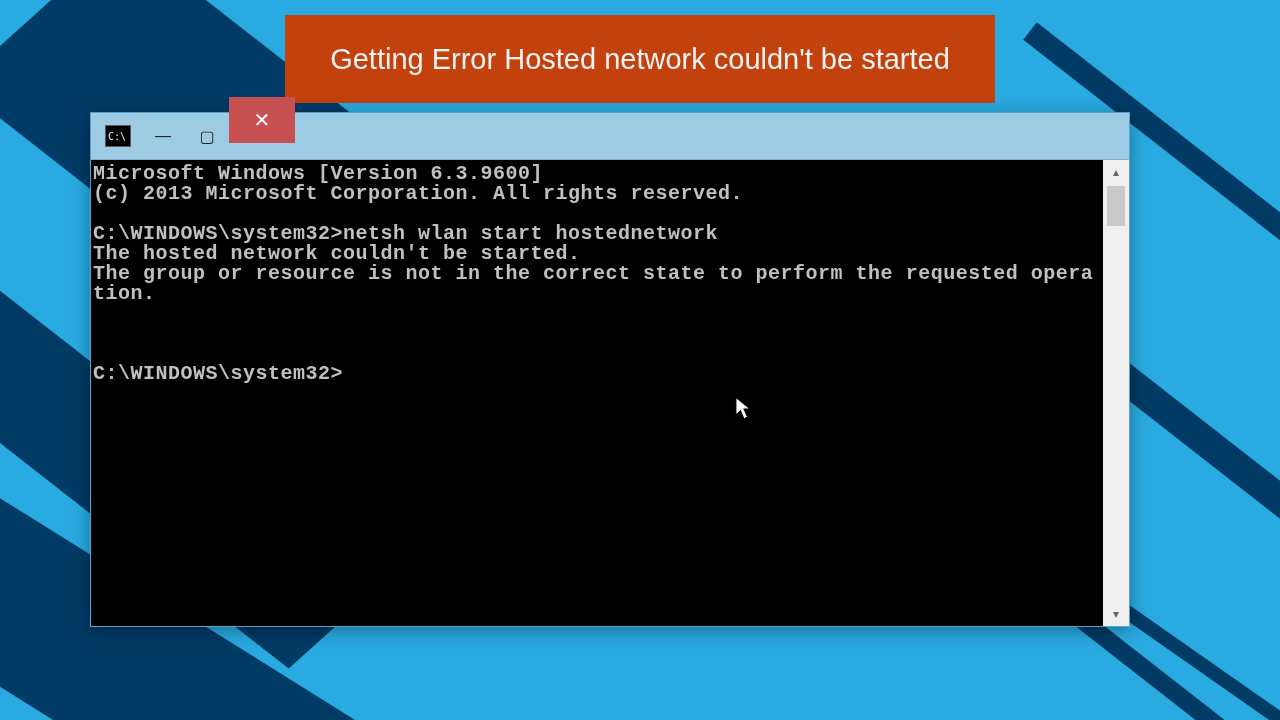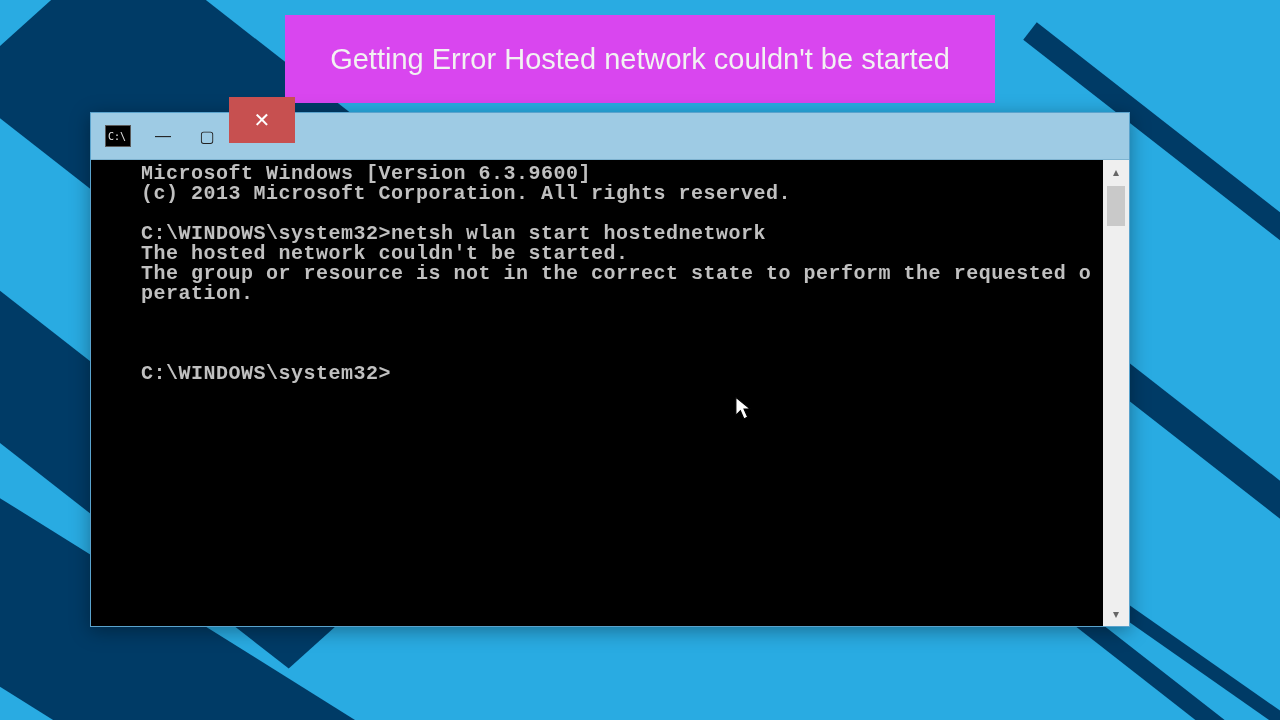--- a/index.html
+++ b/index.html
@@ -25,21 +25,21 @@
   .s4 { left:720px; top:320px; width:900px; height:14px; transform:rotate(35deg); }
   .s5 { left:890px; top:180px; width:900px; height:30px; transform:rotate(38deg); }
   .s6 { left:1030px; top:20px; width:700px; height:22px; transform:rotate(38deg); }
   .s7 { left:40px; top:-100px; width:500px; height:220px; transform:rotate(38deg) skewX(-10deg); }
 
   
   .caption {
     position:absolute;
     left:285px; top:15px;
     width:710px; height:88px;
-    background:#d946ef;
+    background:#c2410c;
     color:#f2f2f2;
     display:flex;
     align-items:center;
     justify-content:center;
     font-size:29px;
     font-weight:400;
   }
 
   
   .window {
@@ -108,21 +108,20 @@
     font-family:"Lucida Console","Courier New",monospace;
     font-size:20px;
     line-height:20px;
     color:#c0c0c0;
     white-space:pre-wrap;
     word-break:break-all;
     height:466px;
     overflow:hidden;
     letter-spacing:0.5px;
     font-weight:bold;
-    margin-left:48px;
   }
 
   .scrollbar {
     width:26px;
     background:#efefef;
     display:flex;
     flex-direction:column;
     align-items:center;
     position:relative;
   }

